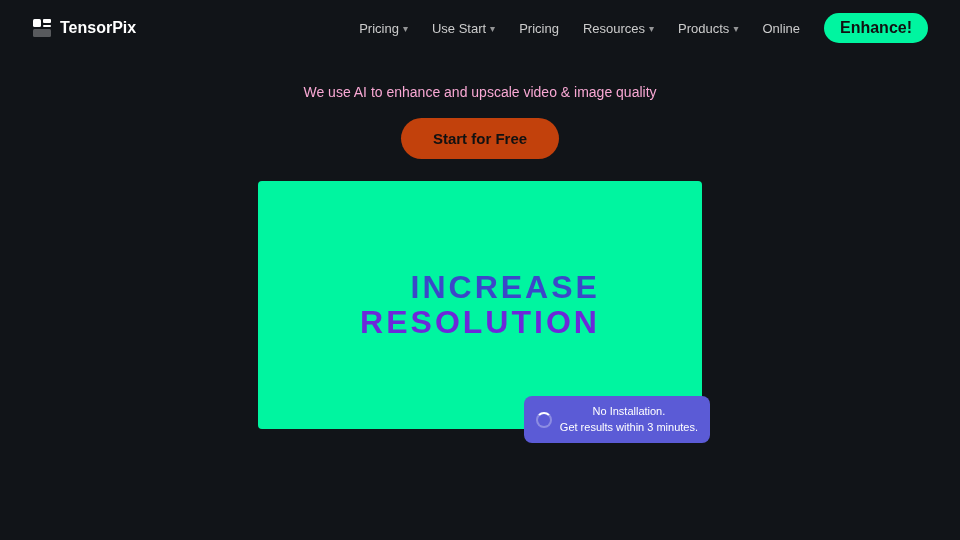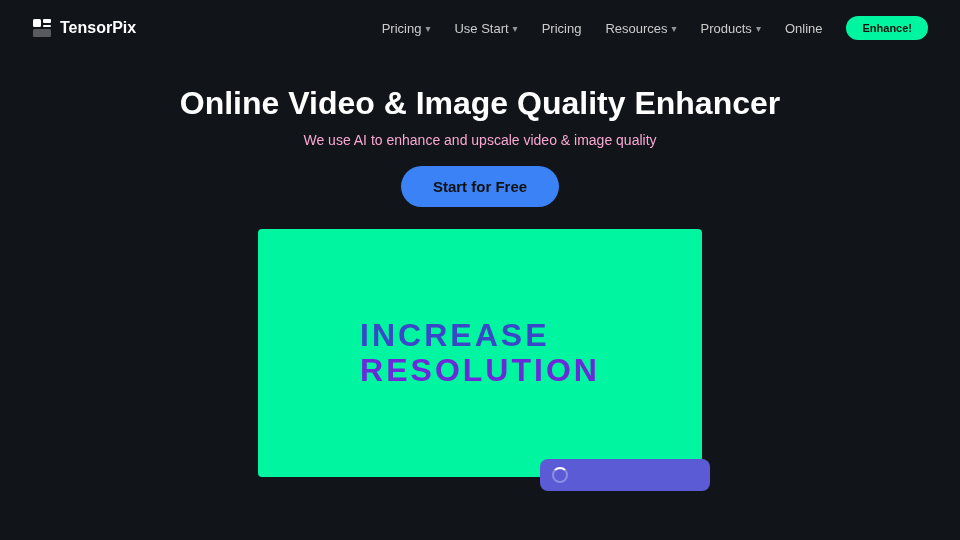--- a/index.html
+++ b/index.html
@@ -52,21 +52,21 @@
     .chevron {
       font-size: 10px;
       opacity: 0.7;
     }
     .enhance-btn {
       background: #00f5a0;
       color: #111;
       border: none;
       border-radius: 20px;
       padding: 6px 16px;
-      font-size: 11px;
+      font-size: 16px;
       font-weight: 600;
       cursor: pointer;
     }
 
     
     .hero {
       display: flex;
       flex-direction: column;
       align-items: center;
       padding-top: 28px;
@@ -78,21 +78,21 @@
       color: #fff;
       line-height: 1.2;
       margin-bottom: 10px;
     }
     .hero-subtitle {
       font-size: 14px;
       color: #f9a8d4;
       margin-bottom: 18px;
     }
     .start-btn {
-      background: #3b82f6;
+      background: #c2410c;
       color: #111;
       border: none;
       border-radius: 30px;
       padding: 12px 32px;
       font-size: 15px;
       font-weight: 700;
       cursor: pointer;
       margin-bottom: 22px;
     }
 
@@ -103,21 +103,21 @@
       height: 248px;
       background: #00f5a0;
       border-radius: 4px;
       display: flex;
       align-items: center;
       justify-content: center;
       margin: 0 auto;
       overflow: visible;
     }
     .video-text {
-      text-align: left;
+      text-align: right;
     }
     .video-text-line1 {
       font-size: 32px;
       font-weight: 900;
       color: #3b47c9;
       letter-spacing: 3px;
       text-transform: uppercase;
       line-height: 1.1;
     }
     .video-text-line2 {
@@ -191,27 +191,30 @@
       <span class="chevron">▾</span>
     </span>
     <span class="nav-item">
       <span>Online</span>
     </span>
     <button class="enhance-btn">Enhance!</button>
   </div>
 </nav>
 
 <section class="hero">
-  <h1 class="hero-title">Online Video &amp; Image Quality Enhancer</h1>
   <p class="hero-subtitle">We use AI to enhance and upscale video &amp; image quality</p>
   <button class="start-btn">Start for Free</button>
 
   <div class="video-container">
     <div class="video-text">
       <div class="video-text-line1">INCREASE</div>
       <div class="video-text-line2">RESOLUTION</div>
     </div>
 
     <div class="notif-badge">
       <div class="notif-spinner"></div>
+      <div class="notif-text">
+        <div>No Installation.</div>
+        <div>Get results within 3 minutes.</div>
+      </div>
     </div>
   </div>
 </section>
 
 </body></html>

